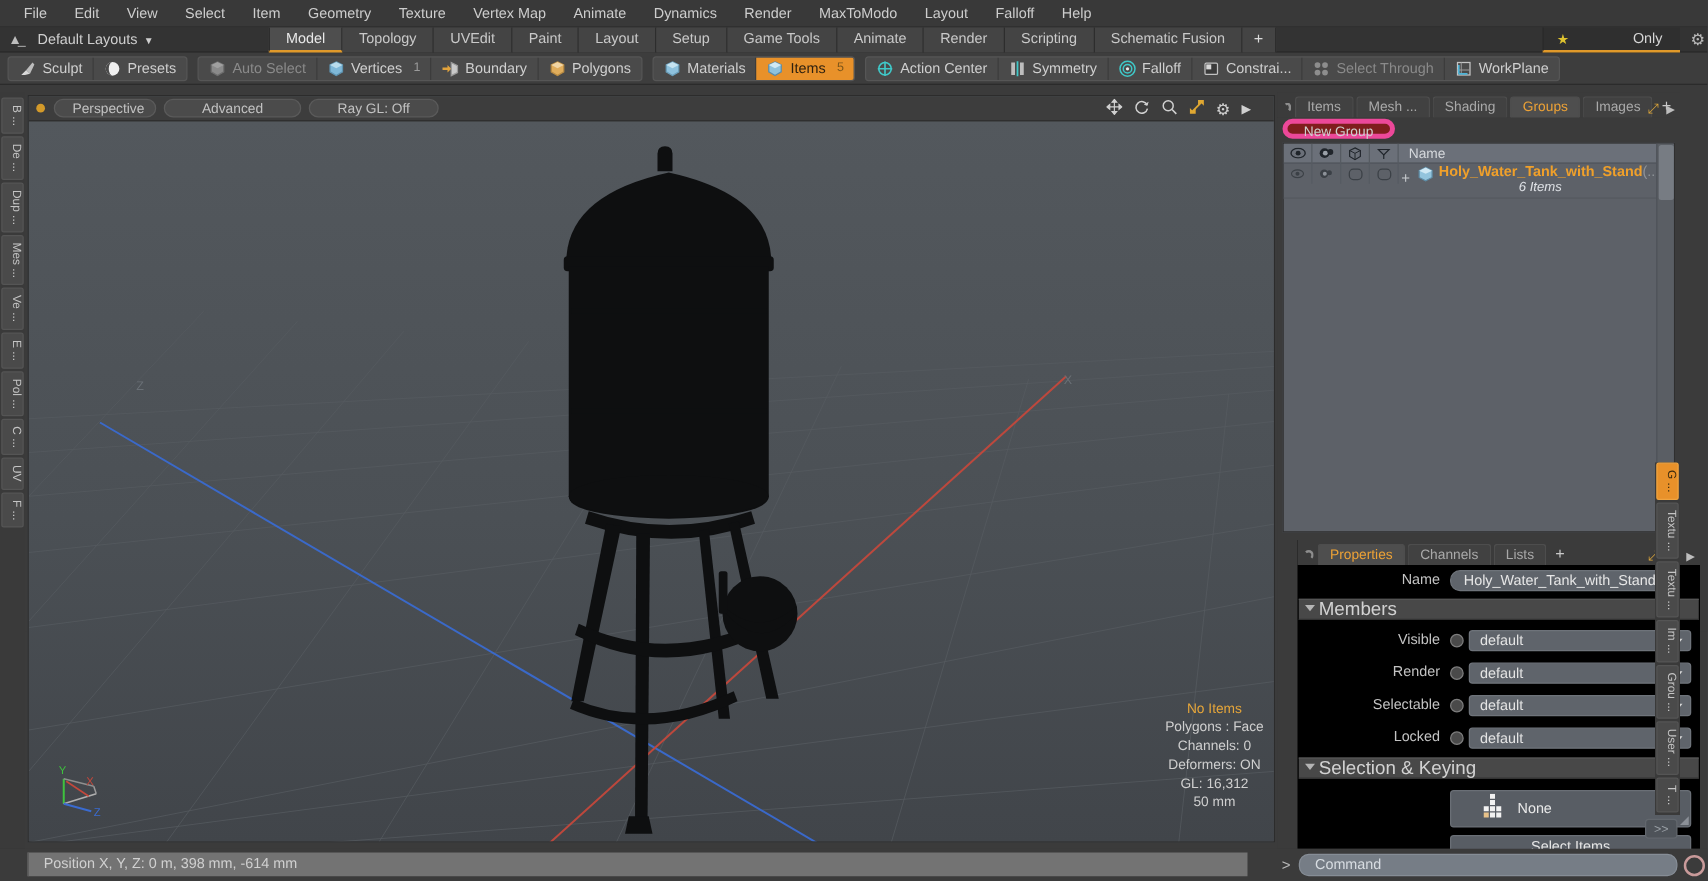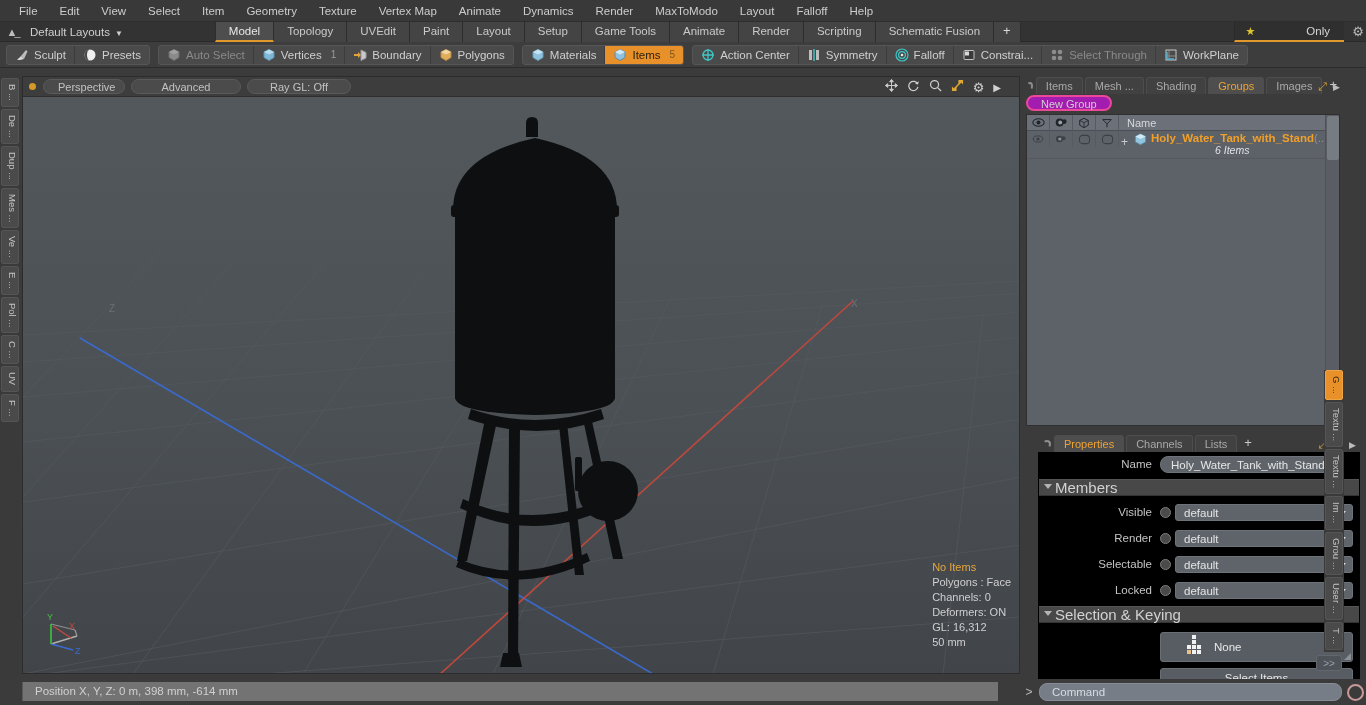--- a/index.html
+++ b/index.html
@@ -118,21 +118,21 @@
   .vp-pill {
     height: 15px; line-height: 14px; padding: 0 14px; margin-right: 6px;
     background: #4b4b4b; border: 1px solid #5a5a5a; border-radius: 8px;
     font-size: 11px; color: #c2c2c2; white-space: nowrap; cursor: default;
     text-align: center;
   }
   .vp-tools { position: absolute; right: 18px; top: 2px; display: flex; gap: 9px; align-items: center; }
   .vp-tools .ic { color: #d0d0d0; font-size: 13px; line-height: 15px; }
   .vp-canvas { position: absolute; left: 0; top: 20px; width: 998px; height: 577px; }
   .vp-info {
-    position: absolute; right: 10px; bottom: 24px; text-align: left;
+    position: absolute; right: 10px; bottom: 24px; text-align: center;
     font-size: 11px; color: #cfcfcf; line-height: 15px; z-index: 4;
   }
   .vp-info .hl { color: #e6a63a; }
   .vp-axis { position: absolute; left: 14px; bottom: 14px; z-index: 4; }
 
   
   .rpanel { position: absolute; left: 1022px; top: 0; width: 322px; height: 605px; background: #3b3b3b; }
 
   .ptabbar {
     height: 20px; background: #3b3b3b; display: flex; align-items: flex-end;
@@ -147,21 +147,21 @@
   }
   .ptab.active { background: #4e4e4e; color: #eda236; }
   .ptab.plus { background: transparent; border: none; color: #c9c9c9; font-size: 13px; padding: 0 5px; }
   .ptools { position: absolute; right: 4px; bottom: 1px; display: flex; gap: 6px; align-items: center; }
   .ptools .ic { color: #bdbdbd; font-size: 11px; }
   .ptools .ic.y { color: #d8a33a; }
 
   .newgroup-row { height: 18px; background: #3b3b3b; padding: 1px 0 0 4px; }
   .newgroup-btn {
     display: inline-block; height: 16px; line-height: 15px; padding: 0 13px;
-    background: #a21caf; border: 2px solid #ec4899; border-radius: 8px;
+    background: #7f1d1d; border: 4px solid #ec4899; border-radius: 8px;
     font-size: 11px; color: #cfcfcf; cursor: default;
   }
 
   .grouplist {
     position: absolute; left: 4px; top: 40px; width: 314px; height: 312px;
     background: #5d6168; border: 1px solid #2f2f2f;
   }
   .gl-head {
     height: 16px; background: #6b7079; border-bottom: 1px solid #4a4e55;
     display: flex; align-items: center;

